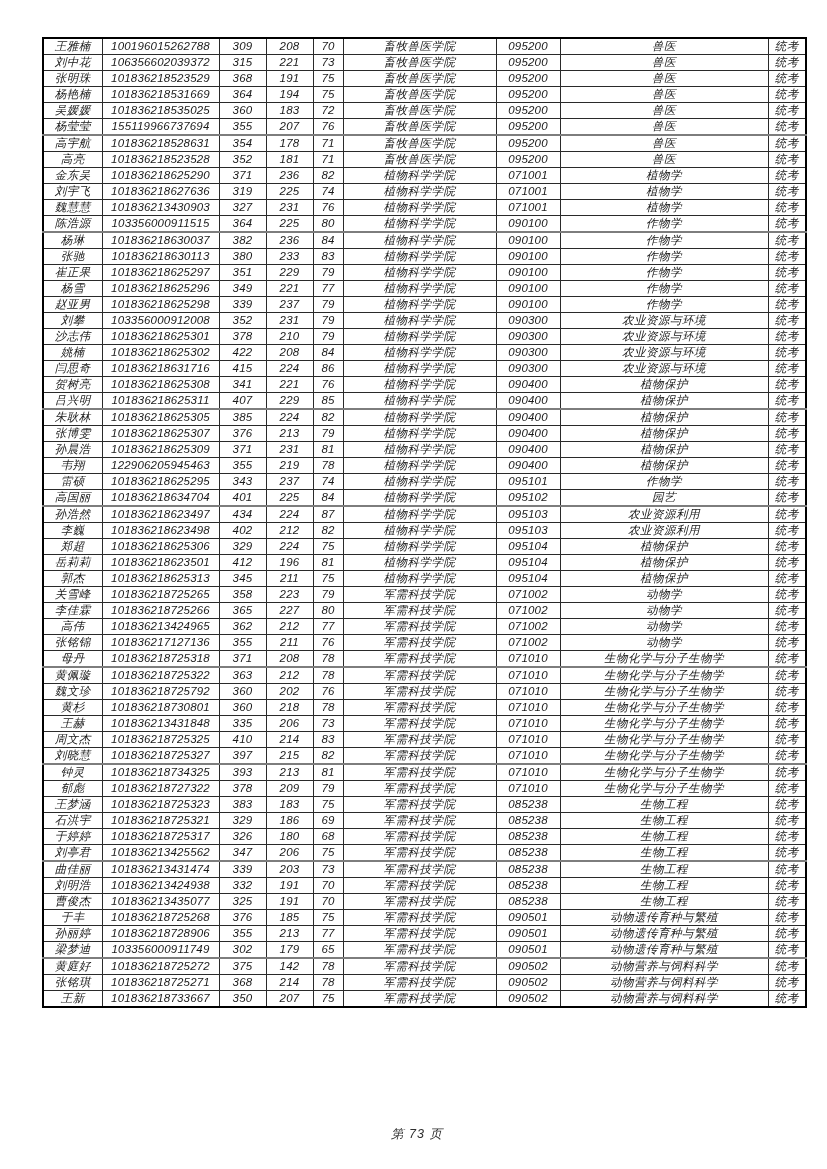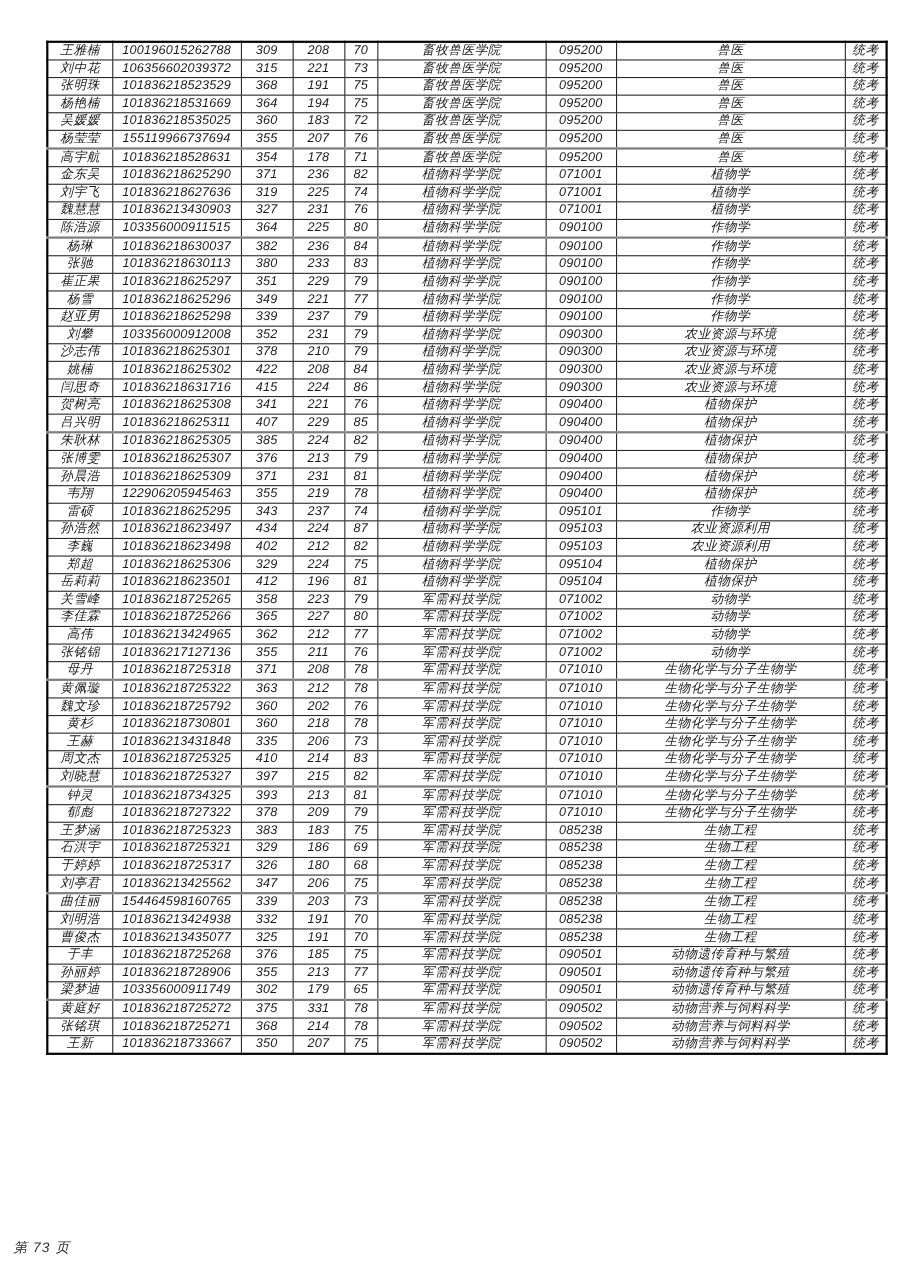--- a/index.html
+++ b/index.html
@@ -65,21 +65,21 @@
   col.c-s3     { width: 30px; }
   col.c-college{ width: 153px; }
   col.c-code   { width: 64px; }
   col.c-major  { width: 208px; }
   col.c-type   { width: 38px; }
   .footer {
     position: absolute;
     left: 0;
     top: 1126px;
     width: 810px;
-    text-align: left;
+    text-align: center;
     font-size: 12.5px;
     color: #2e2e2e;
     letter-spacing: 1px;
   }
 </style>
 </head>
 <body>
 
 <div class="page">
 
@@ -167,20 +167,31 @@
           <td class="num">101836218528631</td>
           <td class="num">354</td>
           <td class="num">178</td>
           <td class="num">71</td>
           <td class="zh">畜牧兽医学院</td>
           <td class="num">095200</td>
           <td class="zh">兽医</td>
           <td class="zh">统考</td>
         </tr>
         <tr>
+          <td class="zh">高亮</td>
+          <td class="num">101836218523528</td>
+          <td class="num">352</td>
+          <td class="num">181</td>
+          <td class="num">71</td>
+          <td class="zh">畜牧兽医学院</td>
+          <td class="num">095200</td>
+          <td class="zh">兽医</td>
+          <td class="zh">统考</td>
+        </tr>
+        <tr>
           <td class="zh">金东吴</td>
           <td class="num">101836218625290</td>
           <td class="num">371</td>
           <td class="num">236</td>
           <td class="num">82</td>
           <td class="zh">植物科学学院</td>
           <td class="num">071001</td>
           <td class="zh">植物学</td>
           <td class="zh">统考</td>
         </tr>
@@ -386,20 +397,31 @@
           <td class="zh">雷硕</td>
           <td class="num">101836218625295</td>
           <td class="num">343</td>
           <td class="num">237</td>
           <td class="num">74</td>
           <td class="zh">植物科学学院</td>
           <td class="num">095101</td>
           <td class="zh">作物学</td>
           <td class="zh">统考</td>
         </tr>
+        <tr class="thick">
+          <td class="zh">高国丽</td>
+          <td class="num">101836218634704</td>
+          <td class="num">401</td>
+          <td class="num">225</td>
+          <td class="num">84</td>
+          <td class="zh">植物科学学院</td>
+          <td class="num">095102</td>
+          <td class="zh">园艺</td>
+          <td class="zh">统考</td>
+        </tr>
         <tr>
           <td class="zh">孙浩然</td>
           <td class="num">101836218623497</td>
           <td class="num">434</td>
           <td class="num">224</td>
           <td class="num">87</td>
           <td class="zh">植物科学学院</td>
           <td class="num">095103</td>
           <td class="zh">农业资源利用</td>
           <td class="zh">统考</td>
@@ -425,20 +447,31 @@
           <td class="num">095104</td>
           <td class="zh">植物保护</td>
           <td class="zh">统考</td>
         </tr>
         <tr>
           <td class="zh">岳莉莉</td>
           <td class="num">101836218623501</td>
           <td class="num">412</td>
           <td class="num">196</td>
           <td class="num">81</td>
+          <td class="zh">植物科学学院</td>
+          <td class="num">095104</td>
+          <td class="zh">植物保护</td>
+          <td class="zh">统考</td>
+        </tr>
+        <tr>
+          <td class="zh">郭杰</td>
+          <td class="num">101836218625313</td>
+          <td class="num">345</td>
+          <td class="num">211</td>
+          <td class="num">75</td>
           <td class="zh">植物科学学院</td>
           <td class="num">095104</td>
           <td class="zh">植物保护</td>
           <td class="zh">统考</td>
         </tr>
         <tr>
           <td class="zh">关雪峰</td>
           <td class="num">101836218725265</td>
           <td class="num">358</td>
           <td class="num">223</td>
@@ -619,21 +652,21 @@
           <td class="num">347</td>
           <td class="num">206</td>
           <td class="num">75</td>
           <td class="zh">军需科技学院</td>
           <td class="num">085238</td>
           <td class="zh">生物工程</td>
           <td class="zh">统考</td>
         </tr>
         <tr>
           <td class="zh">曲佳丽</td>
-          <td class="num">154464598160765</td>
+          <td class="num">101836213431474</td>
           <td class="num">339</td>
           <td class="num">203</td>
           <td class="num">73</td>
           <td class="zh">军需科技学院</td>
           <td class="num">085238</td>
           <td class="zh">生物工程</td>
           <td class="zh">统考</td>
         </tr>
         <tr>
           <td class="zh">刘明浩</td>
@@ -687,21 +720,21 @@
           <td class="num">65</td>
           <td class="zh">军需科技学院</td>
           <td class="num">090501</td>
           <td class="zh">动物遗传育种与繁殖</td>
           <td class="zh">统考</td>
         </tr>
         <tr>
           <td class="zh">黄庭好</td>
           <td class="num">101836218725272</td>
           <td class="num">375</td>
-          <td class="num">331</td>
+          <td class="num">142</td>
           <td class="num">78</td>
           <td class="zh">军需科技学院</td>
           <td class="num">090502</td>
           <td class="zh">动物营养与饲料科学</td>
           <td class="zh">统考</td>
         </tr>
         <tr>
           <td class="zh">张铭琪</td>
           <td class="num">101836218725271</td>
           <td class="num">368</td>

